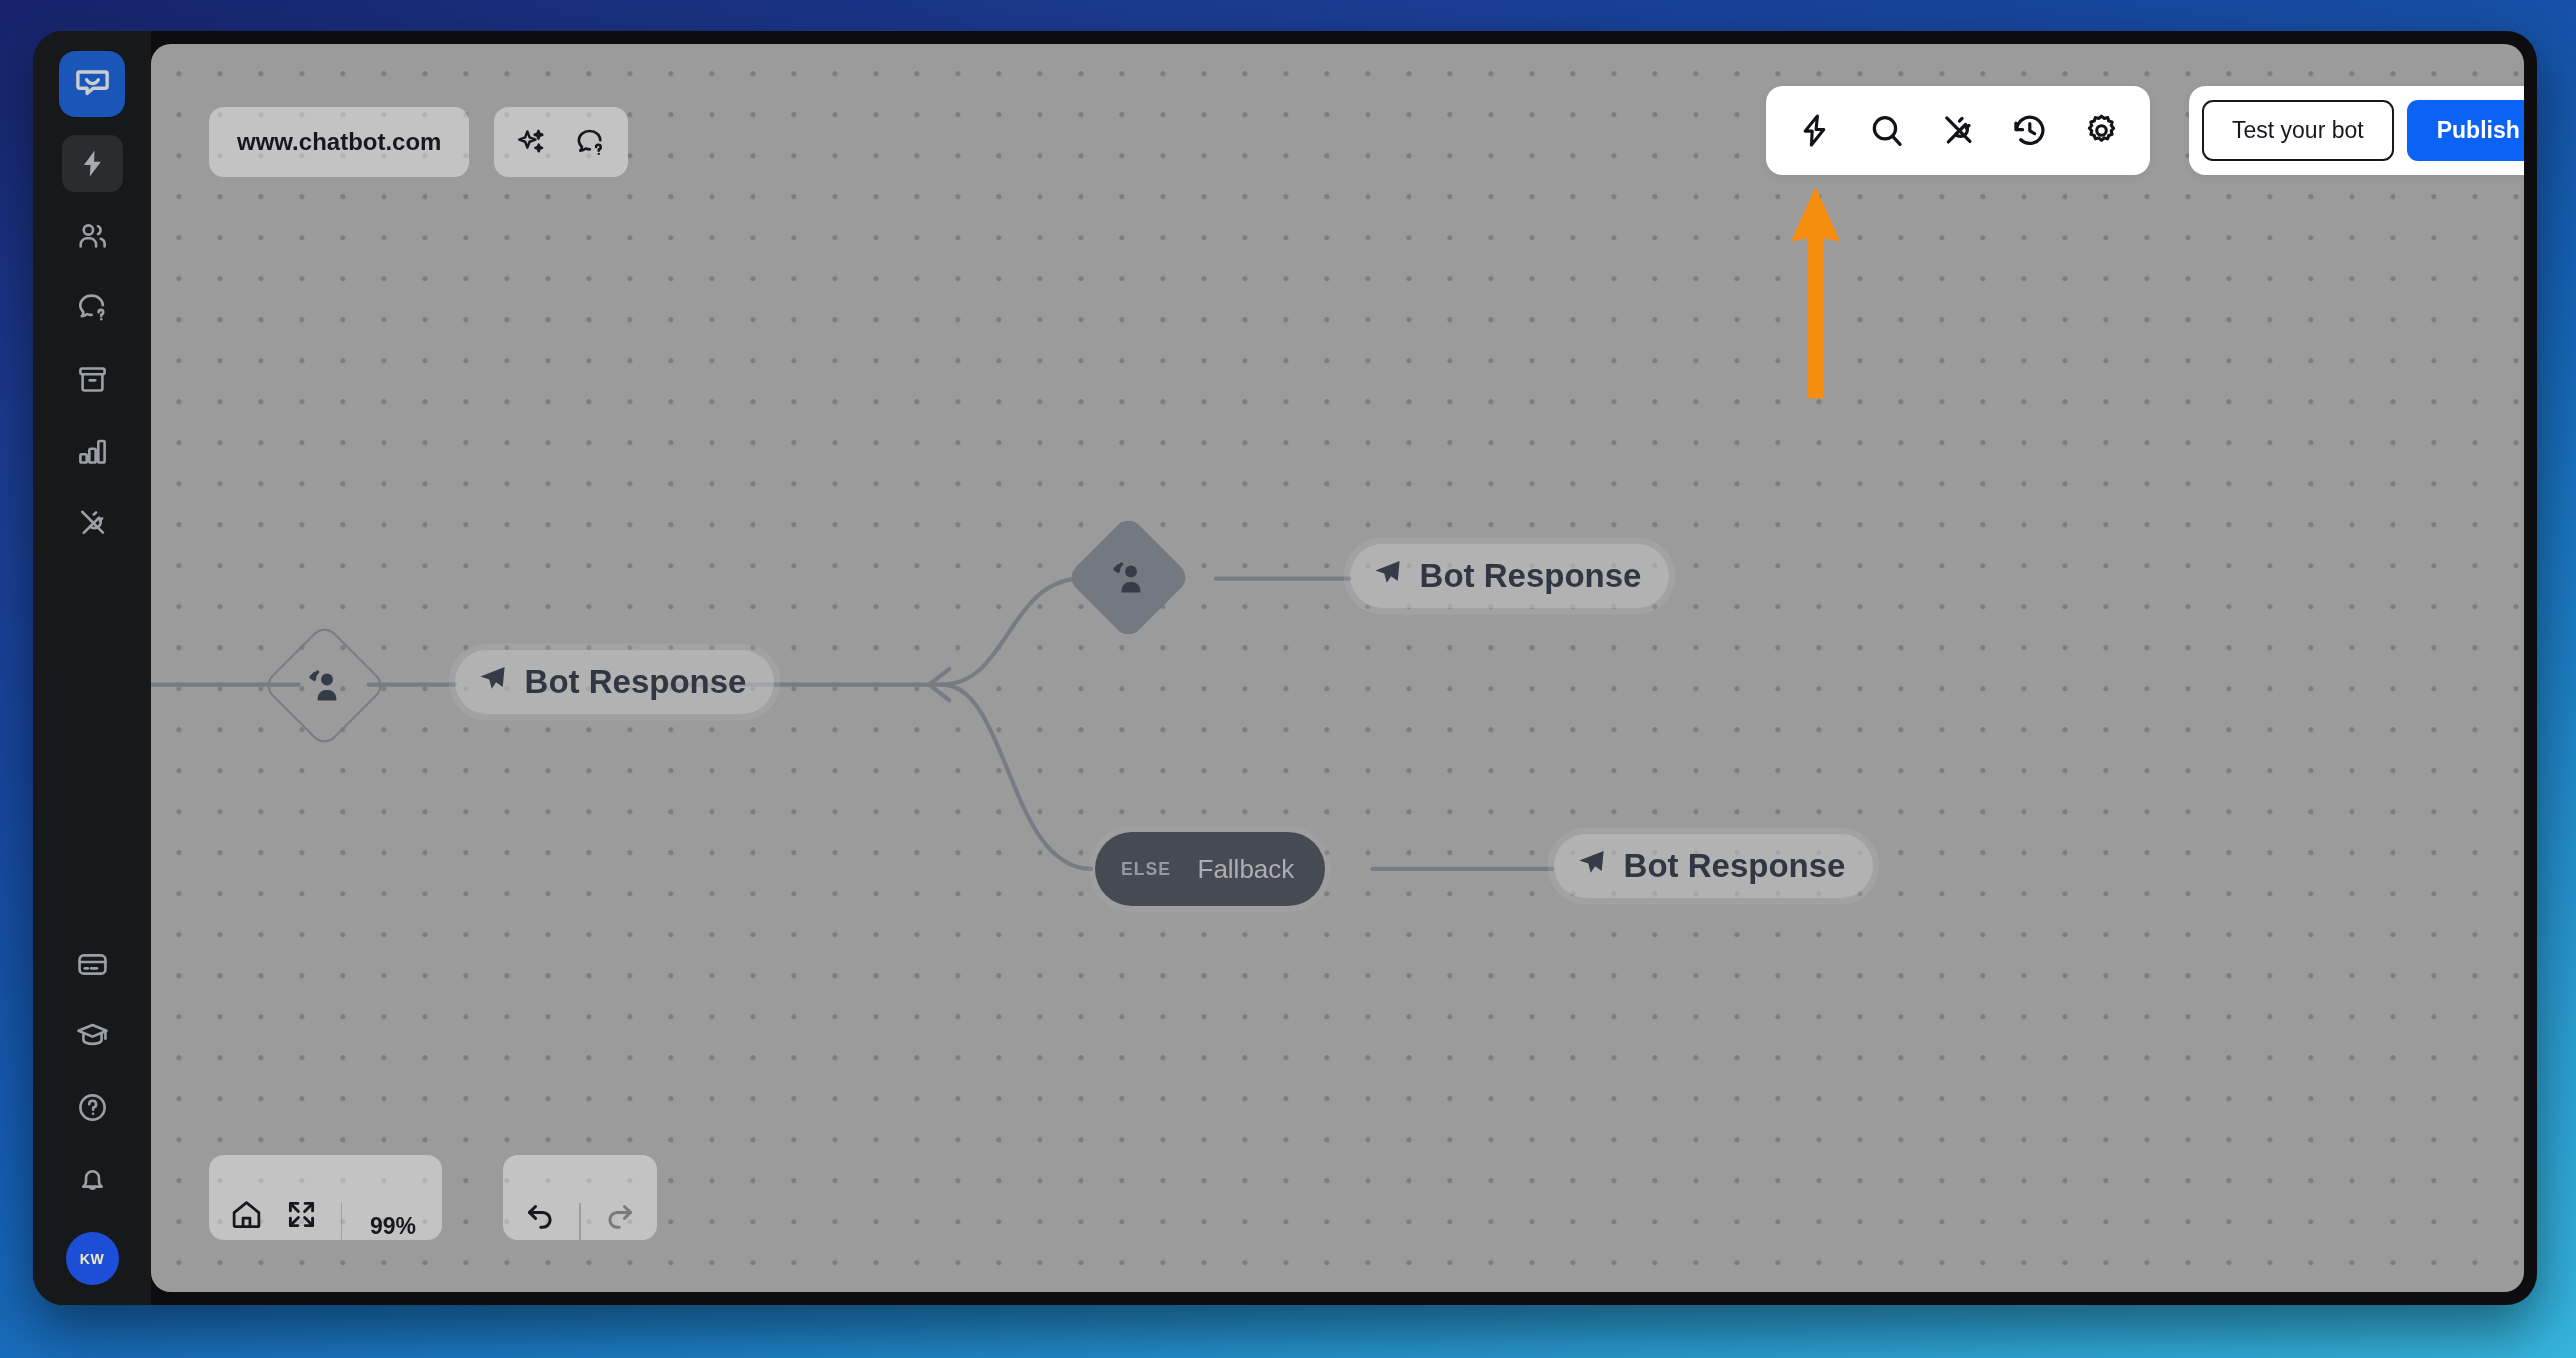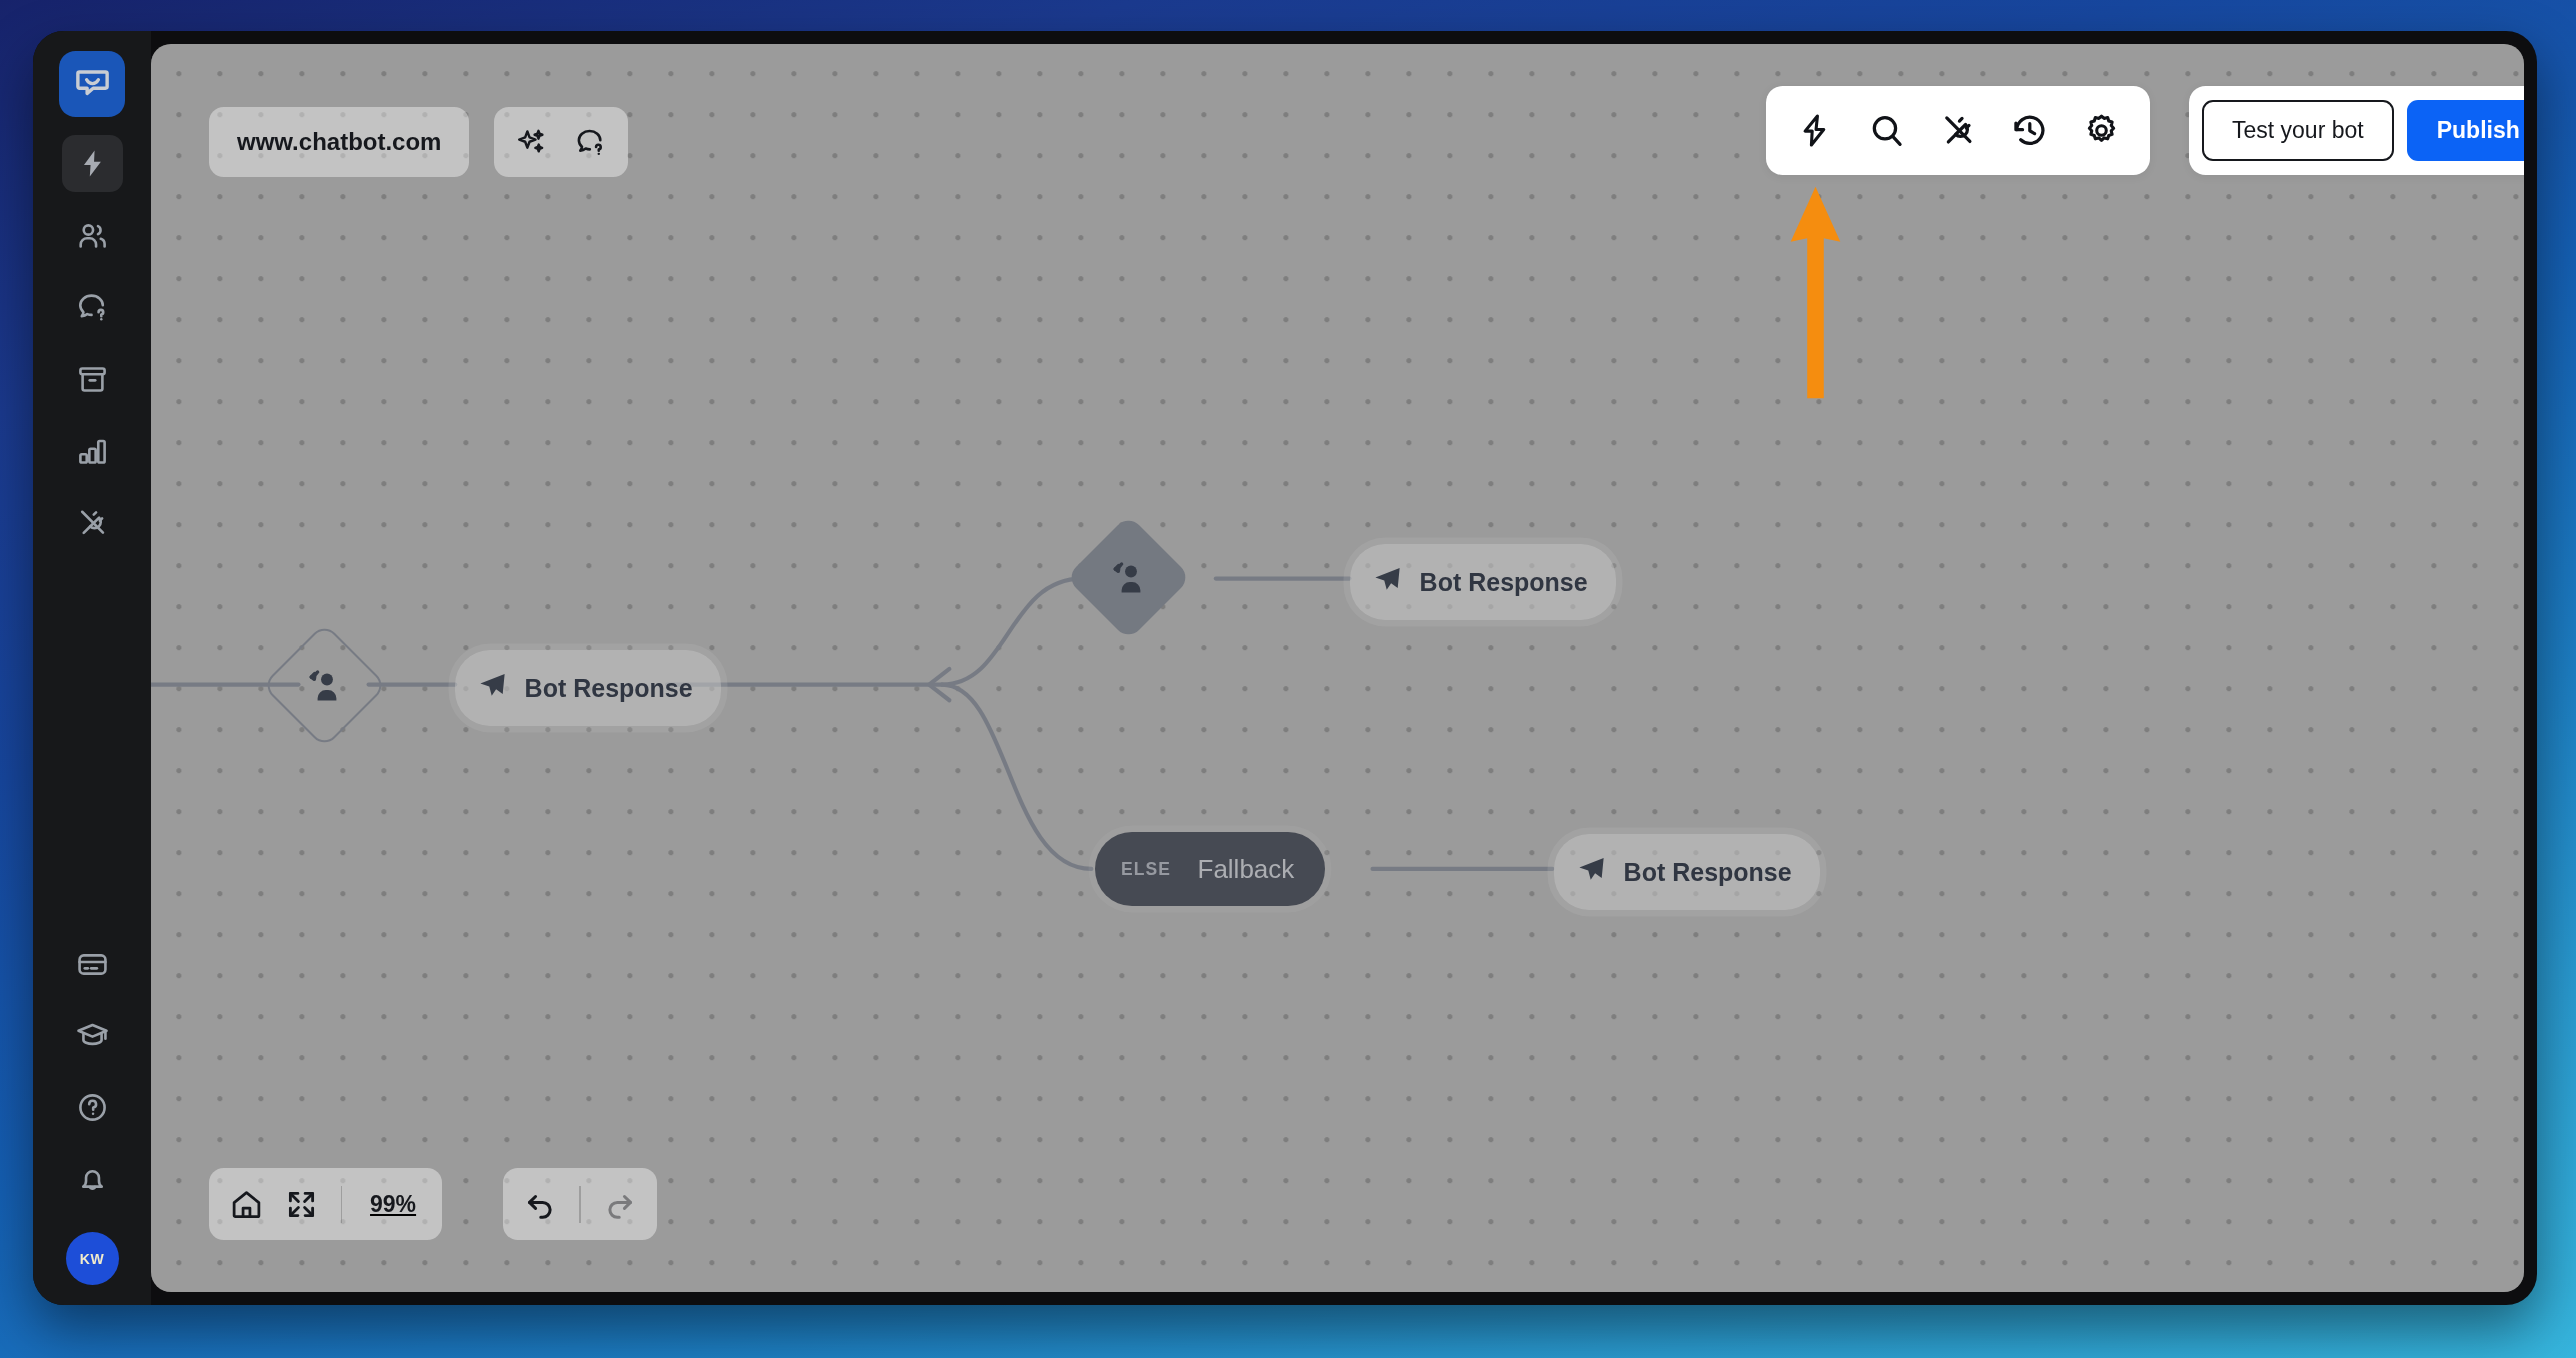--- a/index.html
+++ b/index.html
@@ -197,26 +197,26 @@
   .flow { position: absolute; inset: 0; z-index: 3; }
   .edges { position: absolute; left: 0; top: 0; width: 100%; height: 100%; z-index: 1; }
 
   .node {
     position: absolute;
     z-index: 3;
     display: flex; align-items: center;
     cursor: pointer;
   }
   .node-resp {
-    height: 76px;
+    height: 64px;
     padding: 0 28px 0 22px;
     gap: 16.6px;
     background: rgba(255,255,255,.52);
     border-radius: 35px;
-    font-size: 25px;
+    font-size: 33px;
     font-weight: 700;
     color: #2c3444;
     box-shadow: 0 0 0 6.5px rgba(255,255,255,.16);
   }
   .node-diamond {
     width: 89px; height: 89px;
     transform: rotate(45deg);
     border-radius: 14.8px;
     display: flex; align-items: center; justify-content: center;
   }
@@ -246,26 +246,25 @@
   .fallback-label {
     font-size: 26px;
     color: #d7dae0;
     margin-left: 8px;
   }
 
   
   .bl-group {
     position: absolute;
     bottom: 52px;
-    height: 72px;
+    height: 85px;
     background: rgba(255,255,255,.40);
     border-radius: 14.8px;
-    display: flex; align-items: center;
+    display: flex; align-items: flex-end;
     z-index: 5;
-    text-decoration: underline;
   }
   .bl-zoom { left: 58px; padding: 0 11px; gap: 3.7px; }
   .bl-history { left: 352px; padding: 0 11px; gap: 3.7px; }
   .bl-group .ibtn {
     width: 52px; height: 52px;
     display: flex; align-items: center; justify-content: center;
     cursor: pointer;
     border-radius: 9.2px;
   }
   .vdiv { width: 1.8px; height: 37px; background: rgba(90,90,90,.35); margin: 0 9.2px; }

